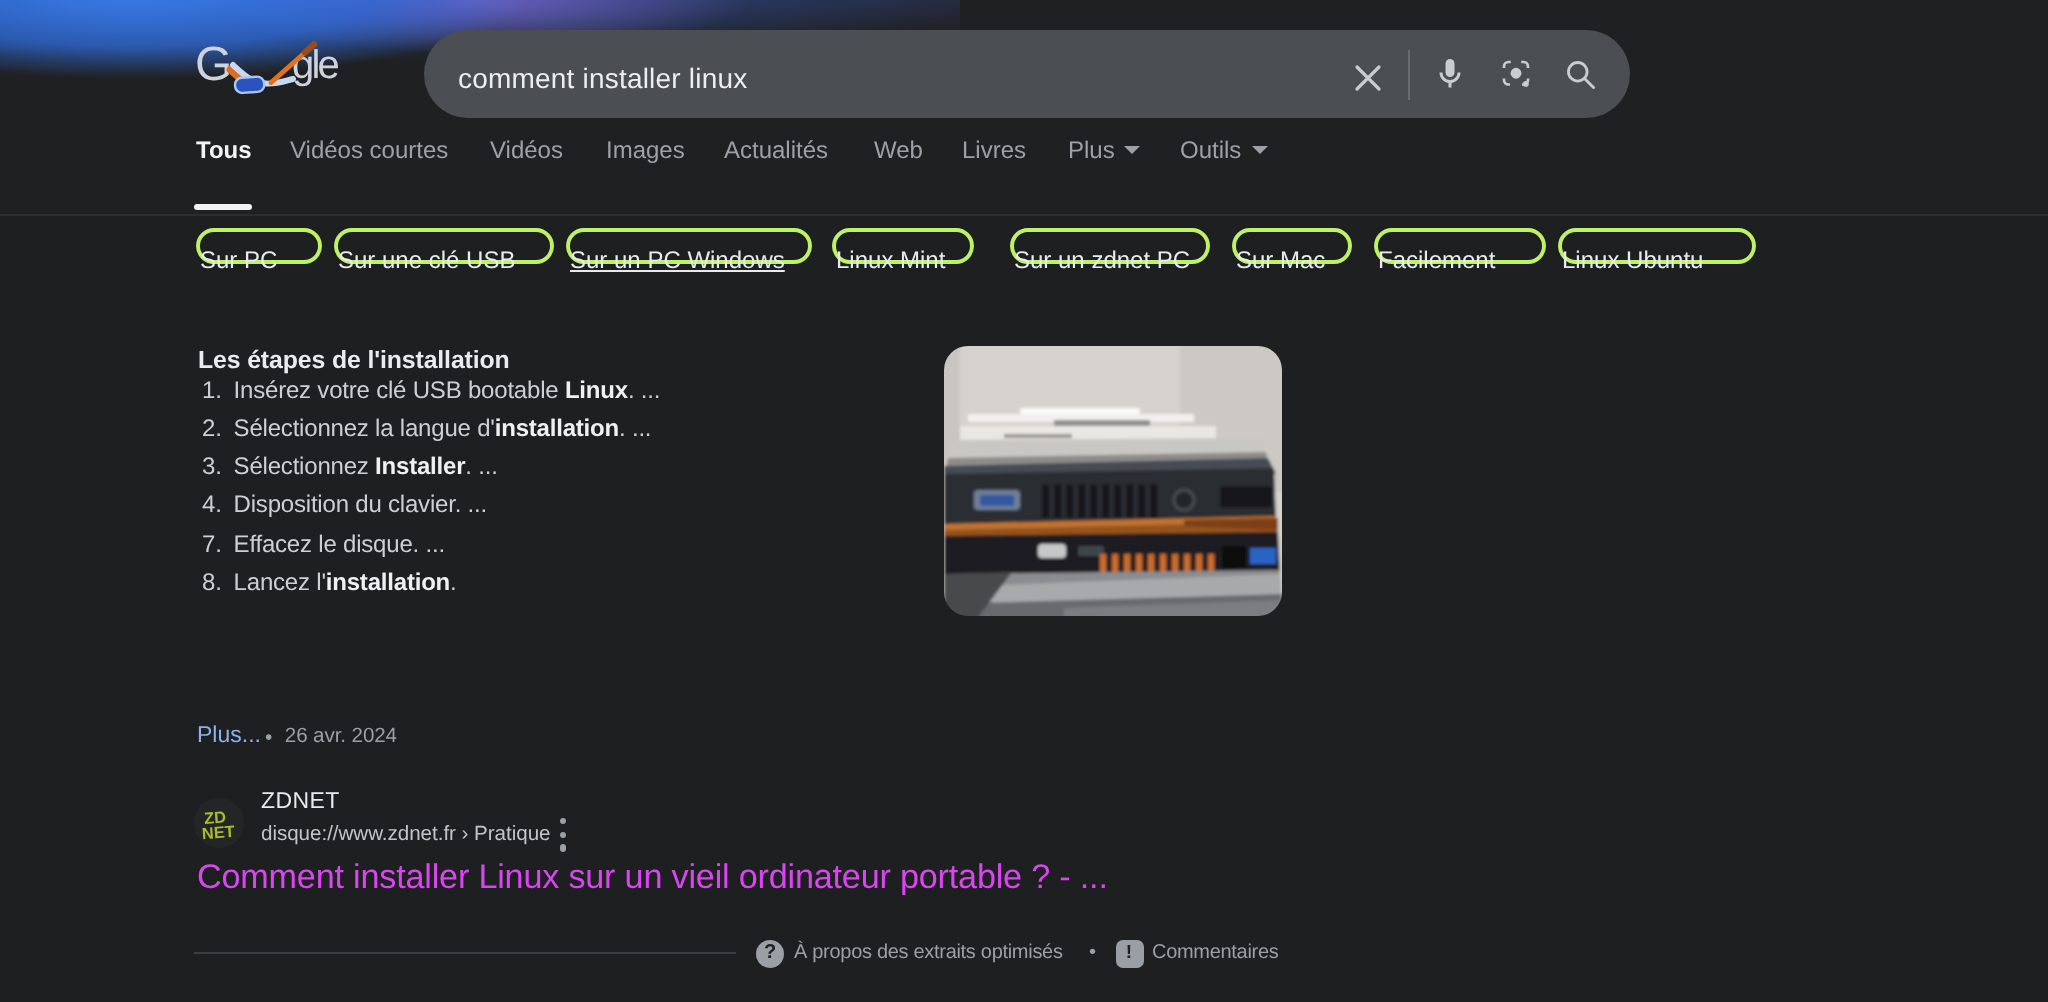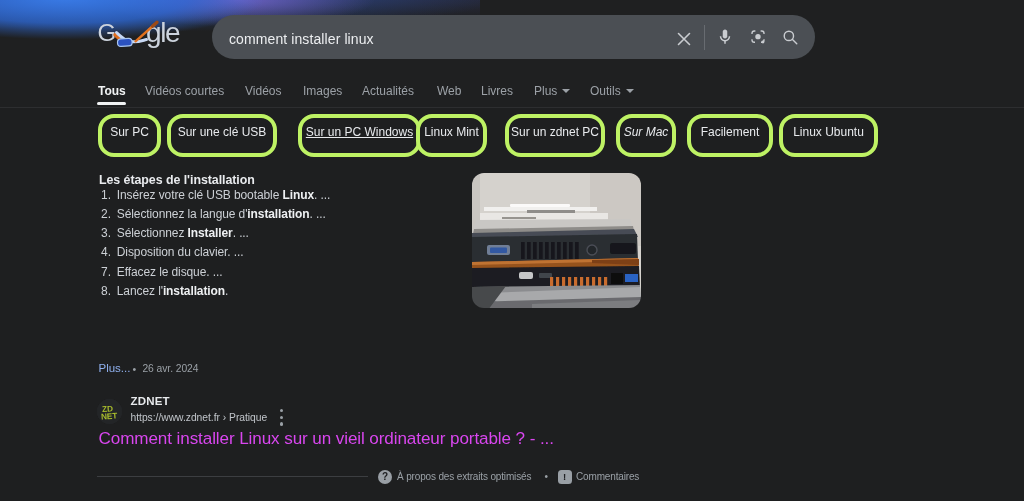--- a/index.html
+++ b/index.html
@@ -13,58 +13,58 @@
   #glow { position:absolute; left:0; top:0; width:480px; height:58px;
     background:
       radial-gradient(ellipse 270px 56px at 65px -2px,  rgba(58,125,235,0.95) 0%, rgba(47,108,220,0.72) 45%, rgba(47,108,220,0) 74%),
       radial-gradient(ellipse 185px 36px at 238px 0px, rgba(132,106,216,0.72) 0%, rgba(120,98,205,0) 74%),
       radial-gradient(ellipse 470px 48px at 150px -5px, rgba(44,100,210,0.6) 0%, rgba(44,100,210,0) 76%),
       radial-gradient(ellipse 650px 36px at 280px -7px, rgba(72,82,182,0.28) 0%, rgba(72,82,182,0) 80%);
   }
 
     
   #logo-g   { position:absolute; left:97.5px;  top:20.6px; font-size:24px; line-height:24px; color:#ccd3dd; font-weight:400;}
-  #logo-gle { position:absolute; left:146px; top:20.6px; font-size:28px; line-height:24px; letter-spacing:-1.4px; color:#ccd3dd; font-weight:400;}
+  #logo-gle { position:absolute; left:146px; top:20.6px; font-size:20px; line-height:24px; letter-spacing:-1.4px; color:#ccd3dd; font-weight:400;}
 
   
   #bar { position:absolute; left:212px; top:15px; width:603px; height:44px;
          background:#4b4f54; border-radius:22px; }
   #q   { position:absolute; left:17px; top:16px; font-size:14px; color:#eceef0; letter-spacing:.1px; }
   #xicon { position:absolute; left:460px; top:12px; }
   #vdiv  { position:absolute; left:492px; top:10px; width:1px; height:25px; background:#686c71; }
   .sicon { position:absolute; top:13px; }
 
   
-  .tab { position:absolute; top:84px; font-size:12px; color:#9ca1a7; white-space:nowrap; }
+  .tab { position:absolute; top:68px; font-size:12px; color:#9ca1a7; white-space:nowrap; }
   .tab b { color:#f1f3f4; font-weight:700; }
   #tous-line { position:absolute; left:97px; top:102px; width:29px; height:3px; background:#f1f3f4; border-radius:2px;}
   .caret { display:inline-block; width:0; height:0; border-left:4px solid transparent; border-right:4px solid transparent;
            border-top:4px solid #9ca1a7; margin-left:5px; vertical-align:2px;}
 
   
-  .chip { position:absolute; top:114px; height:43px; border:4px solid #bef264; border-radius:16px;
-          color:#e8eaed; font-size:12px; line-height:29px; text-align:center; background:#1e1f20; }
+  .chip { position:absolute; top:114px; height:18px; border:2px solid #bef264; border-radius:16px;
+          color:#e8eaed; font-size:12px; line-height:29px; text-align:left; background:#1e1f20; }
 
   
   #head1 { position:absolute; left:99px; top:174px; font-size:12.4px; letter-spacing:-.05px; line-height:13px; font-weight:700; color:#e9ebee; }
   ol#steps { position:absolute; left:101px; top:186px; list-style:none; font-size:12px; letter-spacing:-.1px; color:#ccd0d5; }
   ol#steps li { height:19.15px; line-height:19.15px; white-space:nowrap; }
   ol#steps .n { display:inline-block; width:15.8px; letter-spacing:0; }
   ol#steps b { color:#eef0f2; font-weight:700; }
   #plusrow a { position:absolute; left:98.5px; top:362px; font-size:11.5px; color:#8fb0ee; text-decoration:none; }
   #plusrow .dot { position:absolute; left:132.5px; top:362.5px; color:#9aa0a6; font-size:10.5px; }
   #plusrow .date { position:absolute; left:142.4px; top:363px; color:#9aa0a6; font-size:10.3px; letter-spacing:-.05px; }
 
   
   #thumb { position:absolute; left:472px; top:173px; width:169px; height:135px; border-radius:12px; overflow:hidden; }
 
   
   #favicon { position:absolute; left:97px; top:399px; width:25px; height:25px; border-radius:50%;
              background:#26282a; }
-  #sitename { position:absolute; left:130.5px; top:394.5px; font-size:11.5px; color:#e8eaed; letter-spacing:.2px;font-weight:bold;}
+  #sitename { position:absolute; left:130.5px; top:394.5px; font-size:11.5px; color:#e8eaed; letter-spacing:.2px;}
   #siteurl  { position:absolute; left:130.5px; top:411.5px; font-size:10.3px; color:#c1c5ca; letter-spacing:-.02px;}
   #dots3 { position:absolute; left:279.5px; top:409px; width:4px; }
   #dots3 span { display:block; width:3.4px; height:3.4px; border-radius:50%; background:#9aa0a6; margin-bottom:3.2px;}
 
   #title { position:absolute; left:98.5px; top:428.5px; font-size:17.1px; letter-spacing:-.1px; color:#d946ef; }
 
   
   #fline { position:absolute; left:97px; top:476px; width:271px; height:1px; background:#3c3e41; }
   .fitem { position:absolute; top:471px; font-size:10px; letter-spacing:-.15px; color:#9aa0a6;text-align:right; }
   #qmark { position:absolute; left:378px; top:470px; width:14px; height:14px; border-radius:50%; background:#999fa5;
@@ -115,24 +115,24 @@
   <span class="tab" style="left:303px">Images</span>
   <span class="tab" style="left:362px">Actualités</span>
   <span class="tab" style="left:437px">Web</span>
   <span class="tab" style="left:481px">Livres</span>
   <span class="tab" style="left:534px">Plus<span class="caret"></span></span>
   <span class="tab" style="left:590px">Outils<span class="caret"></span></span>
 </div>
 
 <div class="chip" style="left:98px;  width:63px;">Sur PC</div>
 <div class="chip" style="left:167px; width:110px;">Sur une clé USB</div>
-<div class="chip" style="left:298px; width:123px;text-decoration:underline;">Sur un PC Windows</div>
+<div class="chip" style="left:283px; width:123px;text-decoration:underline;">Sur un PC Windows</div>
 <div class="chip" style="left:416px; width:71px;">Linux Mint</div>
 <div class="chip" style="left:505px; width:100px;">Sur un zdnet PC</div>
-<div class="chip" style="left:616px; width:60px;font-style:italic;">Sur Mac</div>
+<div class="chip" style="left:616px; width:60px;">Sur Mac</div>
 <div class="chip" style="left:687px; width:86px;">Facilement</div>
 <div class="chip" style="left:779px; width:99px;">Linux Ubuntu</div>
 
 <div id="head1">Les étapes de l'installation</div>
 <ol id="steps">
   <li><span class="n">1.</span>Insérez votre clé USB bootable <b>Linux</b>. ...</li>
   <li><span class="n">2.</span>Sélectionnez la langue d'<b>installation</b>. ...</li>
   <li><span class="n">3.</span>Sélectionnez <b>Installer</b>. ...</li>
   <li><span class="n">4.</span>Disposition du clavier. ...</li>
   <li><span class="n">7.</span>Effacez le disque. ...</li>
@@ -214,21 +214,21 @@
 </svg>
 
 <div id="favicon">
   <svg width="25" height="25" viewBox="0 0 25 25">
     <circle cx="12.5" cy="12.5" r="12.5" fill="#232527"></circle>
     <text x="5.2" y="12.5" font-family="Liberation Sans" font-size="8.2" font-weight="700" fill="#a9bd2d" transform="rotate(-4 12 12)">ZD</text>
     <text x="3.6" y="20" font-family="Liberation Sans" font-size="8.2" font-weight="700" fill="#a9bd2d" transform="rotate(-4 12 12)">NET</text>
   </svg>
 </div>
 <div id="sitename">ZDNET</div>
-<div id="siteurl">https://www.zdnet.fr › Pratique</div>
+<div id="siteurl">disque://www.zdnet.fr › Pratique</div>
 <div id="dots3">
     <span></span>
     <span></span>
     <span></span>
   </div>
 
 <div id="title">Comment installer Linux sur un vieil ordinateur portable ? - ...</div>
 
 <div id="fline"></div>
 <div id="qmark">?</div>

